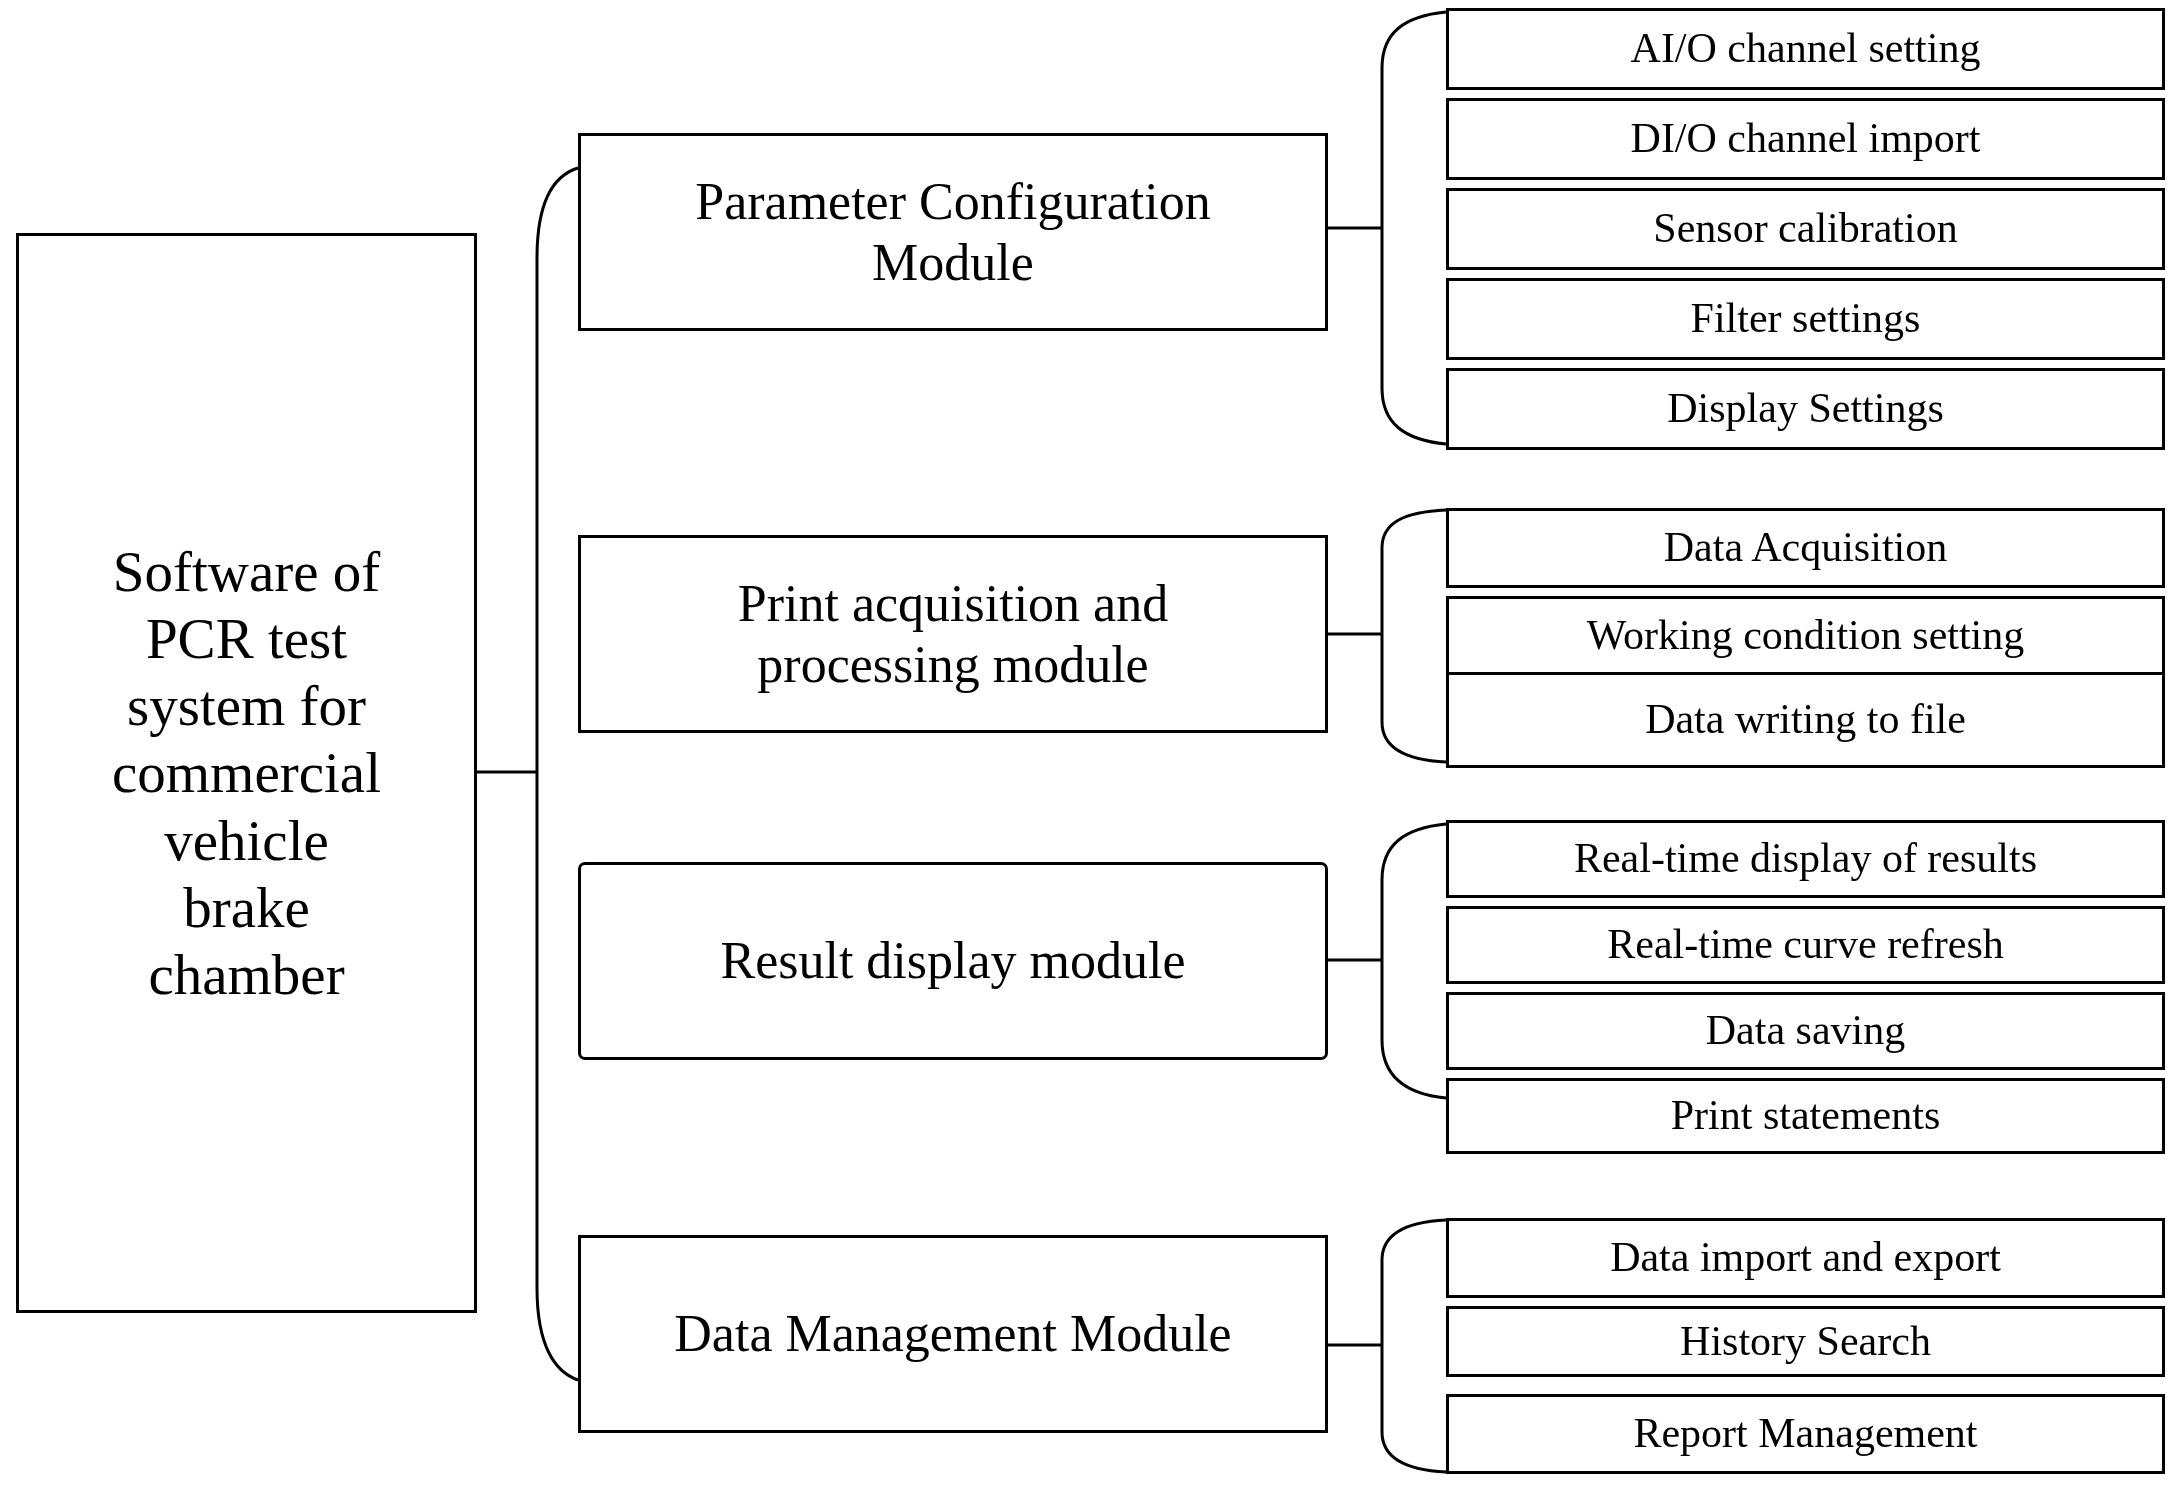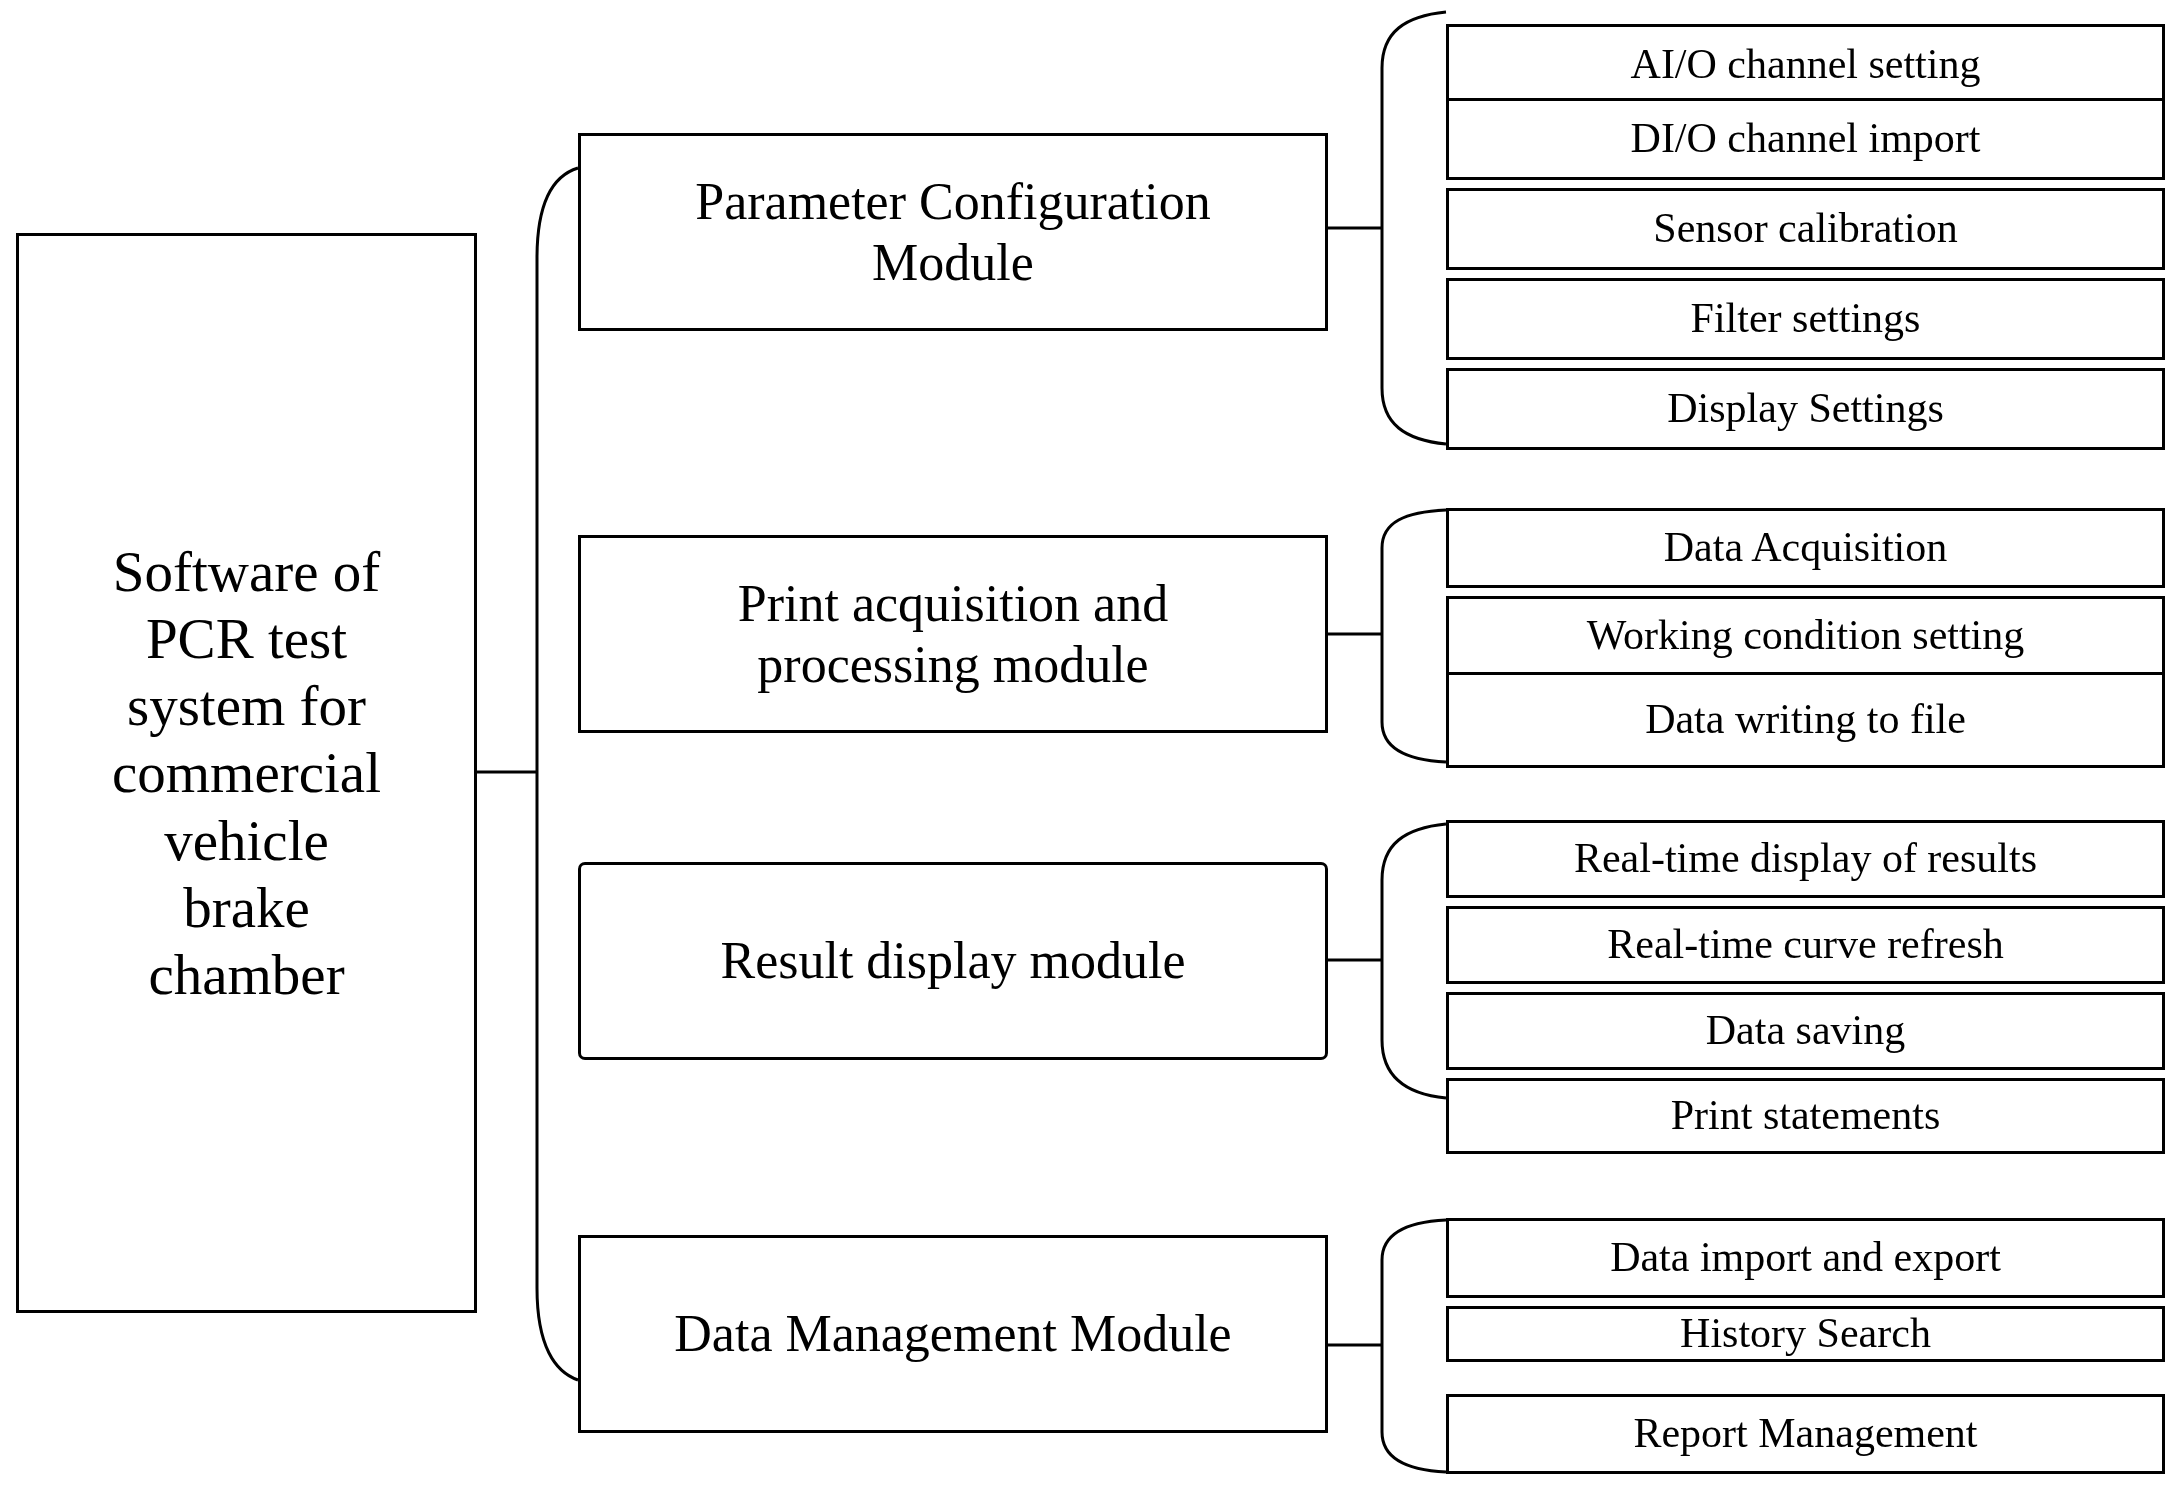--- a/index.html
+++ b/index.html
@@ -109,21 +109,21 @@
 commercial
 vehicle
 brake
 chamber</span>
   </div>
 
   <div class="box module-box" style="top:133px;">
     <span class="txt">Parameter Configuration
 Module</span>
   </div>
-  <div class="box leaf-box" style="top:24px;height:82px;">
+  <div class="box leaf-box" style="top:8px;height:82px;">
     <span>AI/O channel setting</span>
   </div>
   <div class="box leaf-box" style="top:98px;height:82px;">
     <span>DI/O channel import</span>
   </div>
   <div class="box leaf-box" style="top:188px;height:82px;">
     <span>Sensor calibration</span>
   </div>
   <div class="box leaf-box" style="top:278px;height:82px;">
     <span>Filter settings</span>
@@ -161,20 +161,20 @@
   <div class="box leaf-box" style="top:1078px;height:76px;">
     <span>Print statements</span>
   </div>
 
   <div class="box module-box" style="top:1235px;">
     <span class="txt">Data Management Module</span>
   </div>
   <div class="box leaf-box" style="top:1218px;height:80px;">
     <span>Data import and export</span>
   </div>
-  <div class="box leaf-box" style="top:1306px;height:56px;">
+  <div class="box leaf-box" style="top:1306px;height:71px;">
     <span>History Search</span>
   </div>
   <div class="box leaf-box" style="top:1394px;height:80px;">
     <span>Report Management</span>
   </div>
 
 </div>
 
 </body></html>

